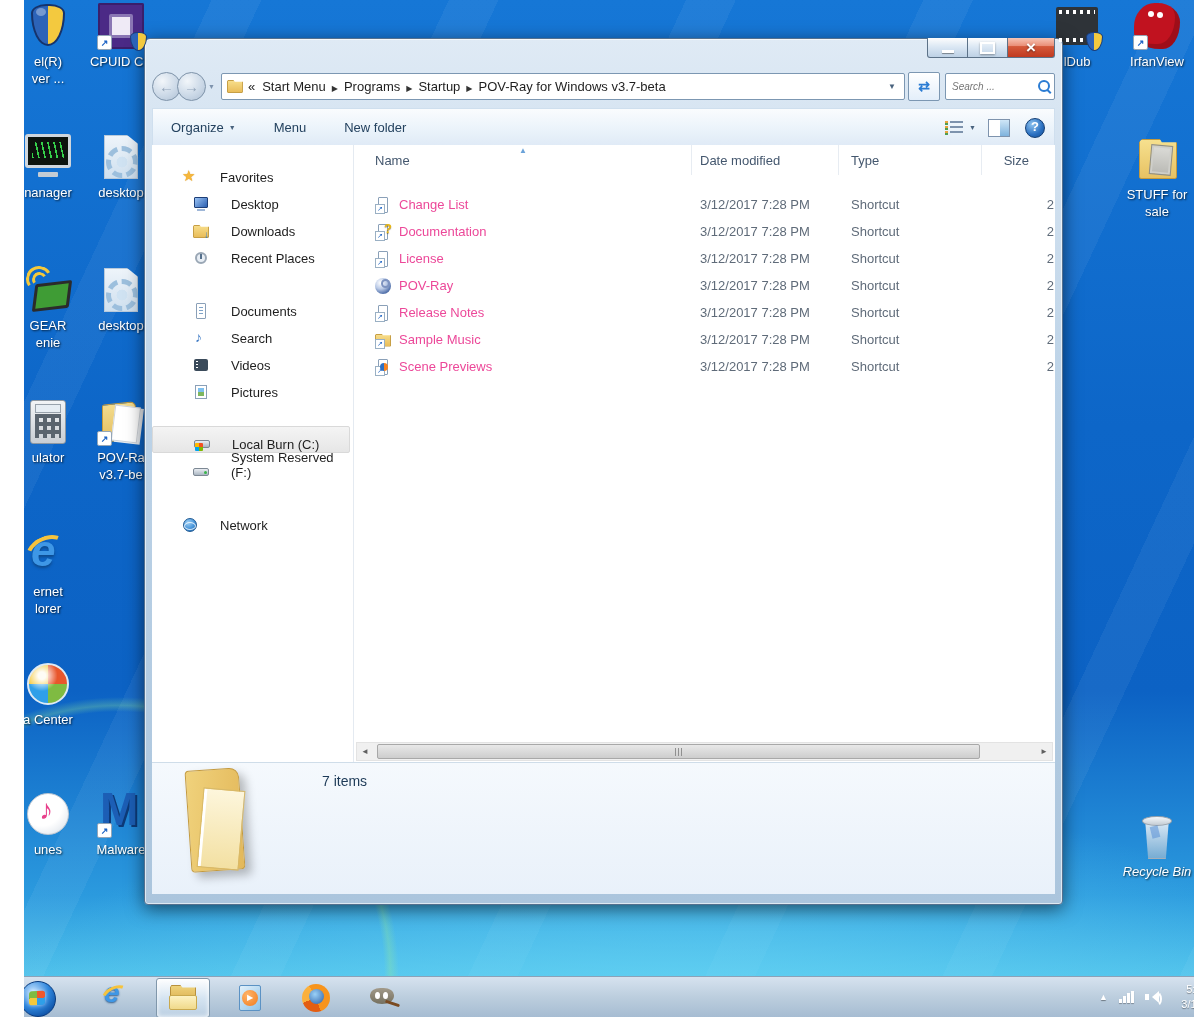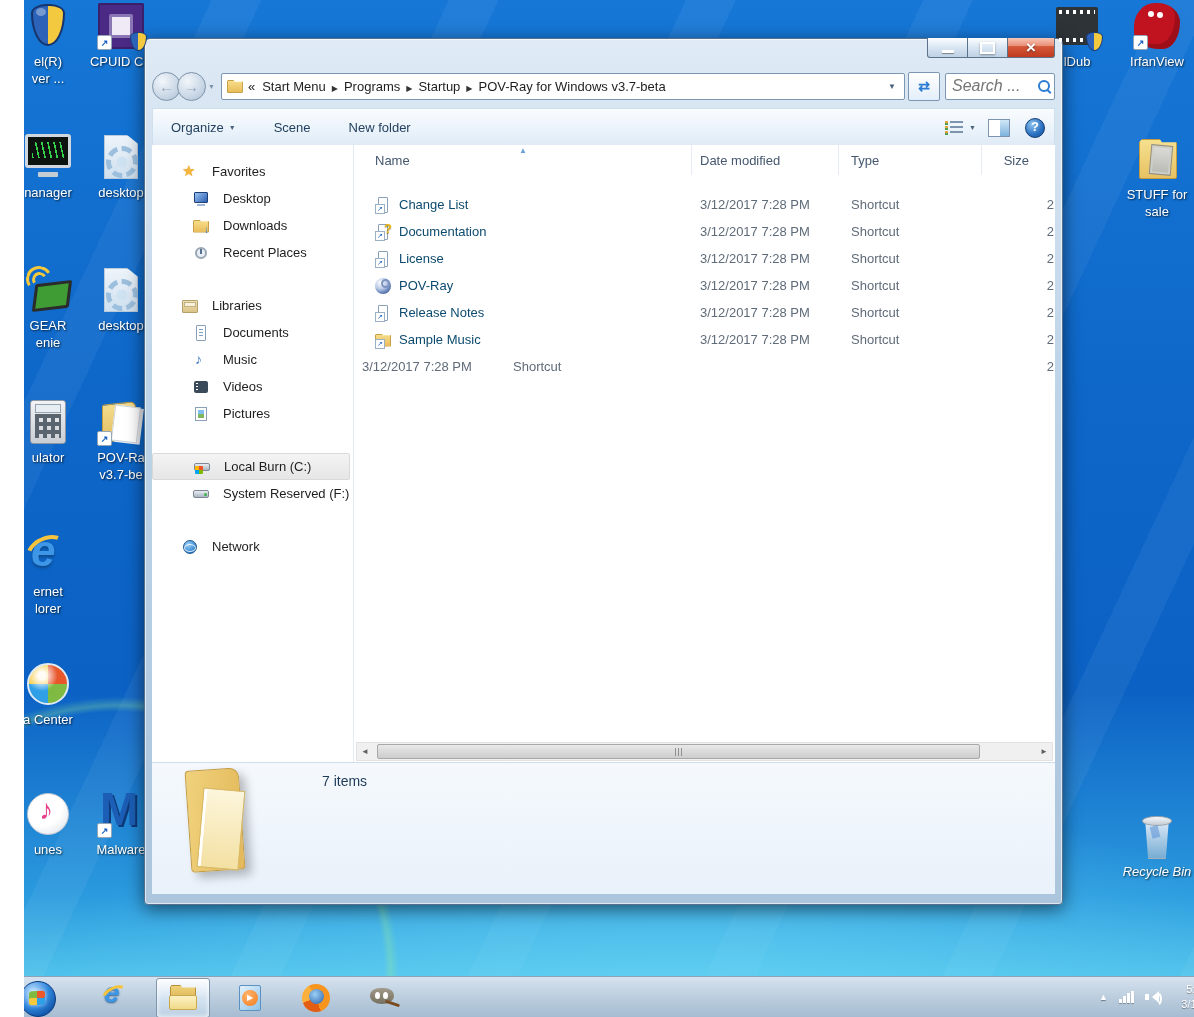--- a/index.html
+++ b/index.html
@@ -123,21 +123,21 @@
   .addr .crumbsep{font-size:8px;color:#333;padding:0 4px;}
   .addr .crumbsep::before{content:"▶";}
   .addrprefix{color:#1e1e1e;font-size:13px;}
   .addrcaret{margin-left:auto;color:#49637e;font-size:8px;padding:0 3px;}
   .addrcaret::before{content:"▼";}
   .refreshbtn{width:30px;height:27px;margin-left:3px;flex:none;border:1px solid #7c97b2;border-radius:2px;
     background:linear-gradient(#fff,#e3eefa);display:flex;align-items:center;justify-content:center;
     color:#2b7cd3;font-size:14px;font-weight:bold;}
   .searchbox{width:100px;height:25px;margin-left:5px;flex:none;border:1px solid #7c97b2;border-radius:2px;
     background:#fff;display:flex;align-items:center;padding:0 4px;}
-  .searchbox input{border:none;outline:none;width:70px;font-style:italic;font-size:16px;
+  .searchbox input{border:none;outline:none;width:70px;font-style:italic;font-size:10px;
     color:#8a949e;font-family:"Liberation Sans",sans-serif;background:transparent;}
   .mag{width:8px;height:8px;border:2px solid #2b7cd3;border-radius:50%;position:relative;flex:none;margin-left:auto;}
   .mag::after{content:"";position:absolute;width:2px;height:5px;background:#2b7cd3;left:8px;top:7px;
     transform:rotate(-45deg);}
   
   .toolbar{position:absolute;left:7px;right:7px;top:69px;height:37px;display:flex;align-items:center;
     background:linear-gradient(#fafcfe,#ecf4fb 50%,#dfeaf6);border:1px solid #cfdfee;
     border-bottom-color:#b5cadf;padding:0 6px;font-size:13px;color:#24425f;}
   .tbtn{padding:5px 12px;border-radius:3px;display:flex;align-items:center;gap:5px;}
   .tbtn .caret{font-size:7px;color:#49637e;}
@@ -153,35 +153,35 @@
   .tb-viewscaret::before{content:"▼";}
   .tb-preview::before{inset:3px 2px;background:#fff;border:1px solid #7e93ad;}
   .tb-preview::after{top:4px;bottom:4px;right:3px;width:9px;background:linear-gradient(#cfe6f7,#7fb3dd);}
   .tb-help::before{inset:2px 3px;border-radius:50%;
     background:radial-gradient(circle at 35% 30%,#8ec4f0,#2a6fc0 60%,#174e92);border:1px solid #123d74;}
   .tb-help::after{content:"?";color:#fff;font-weight:bold;font-size:13px;left:9px;top:3px;}
   
   .content{position:absolute;left:7px;right:7px;top:106px;bottom:141px;background:#fff;display:flex;}
   .sidebar{width:201px;flex:none;padding-top:13px;font-size:13px;color:#1e1e1e;overflow:hidden;}
   .side-sec{margin-bottom:26px;}
-  .side-row{height:27px;display:flex;align-items:center;gap:14px;padding-left:30px;border-radius:2px;}
+  .side-row{height:27px;display:flex;align-items:flex-end;gap:22px;padding-left:30px;border-radius:2px;}
   .side-row.lvl1{padding-left:41px;}
   .side-row.sel{background:linear-gradient(#f4f4f4,#e6e6e6);border:1px solid #d9d9d9;height:25px;
     margin-right:3px;}
   .filearea{flex:1;position:relative;border-left:1px solid #e4eaf1;font-size:13px;}
   .cols{display:flex;height:30px;align-items:center;color:#44576e;}
   .col{height:100%;display:flex;align-items:center;padding-left:21px;border-right:1px solid #e7ecf2;
     box-sizing:border-box;}
   .col.c0{width:338px;}.col.c1{width:147px;padding-left:8px;}.col.c2{width:143px;padding-left:12px;}
   .col.c3{flex:1;border-right:none;justify-content:flex-end;padding-right:26px;}
   .sortarrow{position:absolute;left:165px;top:1px;font-size:8px;color:#6ba3d9;}
   .rows{position:absolute;left:0;right:0;top:46px;}
   .frow{height:27px;display:flex;align-items:center;color:#5f6b79;}
   .fcell{box-sizing:border-box;}
-  .fc-name{width:338px;display:flex;align-items:center;gap:8px;padding-left:21px;color:#0c4a6e;}
+  .fc-name{width:338px;display:flex;align-items:center;gap:8px;padding-left:21px;color:#ec4899;}
   .fc-date{width:147px;padding-left:8px;}
   .fc-type{width:143px;padding-left:12px;}
   .fc-size{flex:1;text-align:right;padding-right:1px;overflow:hidden;}
   
   .ic{width:16px;height:16px;position:relative;display:inline-block;flex:none;vertical-align:middle;}
   .ic::before,.ic::after{content:"";position:absolute;}
   .ic-star::before{content:"★";color:#f6b73c;font-size:15px;line-height:16px;left:0;top:-1px;
     text-shadow:0 0 1px #c98a1e;}
   .ic-monitor::before{inset:1px 1px 4px 1px;background:linear-gradient(135deg,#9cc4f5,#2a5fb0);
     border:1px solid #1d3e77;border-radius:1px;}
@@ -430,21 +430,21 @@
       </div>
     </div>
 
     <div class="toolbar">
       <span id="tbitems" style="display: flex; gap: 14px;">
           <span class="tbtn">
             <span>Organize</span>
             <i class="caret"></i>
           </span>
           <span class="tbtn">
-            <span>Scene</span>
+            <span>Menu</span>
           </span>
           <span class="tbtn">
             <span>New folder</span>
           </span>
         </span>
       <span class="tbspacer"></span>
       <span class="tbicon tb-views"></span>
       <span class="tb-viewscaret"></span>
       <span class="tbicon tb-preview"></span>
       <span class="tbicon tb-help"></span>
@@ -464,31 +464,27 @@
             <div class="side-row lvl1">
               <span class="ic ic-folder-down"><i></i></span>
               <span>Downloads</span>
             </div>
             <div class="side-row lvl1">
               <span class="ic ic-recent"><i></i></span>
               <span>Recent Places</span>
             </div>
           </div>
           <div class="side-sec">
-            <div class="side-row lvl0">
-              <span class="ic ic-library"><i></i></span>
-              <span>Libraries</span>
-            </div>
             <div class="side-row lvl1">
               <span class="ic ic-doc-lib"><i></i></span>
               <span>Documents</span>
             </div>
             <div class="side-row lvl1">
               <span class="ic ic-music"><i></i></span>
-              <span>Music</span>
+              <span>Search</span>
             </div>
             <div class="side-row lvl1">
               <span class="ic ic-video"><i></i></span>
               <span>Videos</span>
             </div>
             <div class="side-row lvl1">
               <span class="ic ic-picture"><i></i></span>
               <span>Pictures</span>
             </div>
           </div>
@@ -568,20 +564,26 @@
             <div class="frow">
               <span class="fcell fc-name">
                 <span class="ic ic-folder-shortcut"><i></i></span>
                 <span>Sample Music</span>
               </span>
               <span class="fcell fc-date">3/12/2017 7:28 PM</span>
               <span class="fcell fc-type">Shortcut</span>
               <span class="fcell fc-size">2</span>
             </div>
             <div class="frow">
+              <span class="fcell fc-name">
+                <span class="ic ic-scene-doc">
+                  <i></i>
+                </span>
+                <span>Scene Previews</span>
+              </span>
               <span class="fcell fc-date">3/12/2017 7:28 PM</span>
               <span class="fcell fc-type">Shortcut</span>
               <span class="fcell fc-size">2</span>
             </div>
           </div>
         <div class="hscroll">
           <span class="harrow">◄</span>
           <span class="htrack">
             <span class="hthumb">
                 <i></i>

